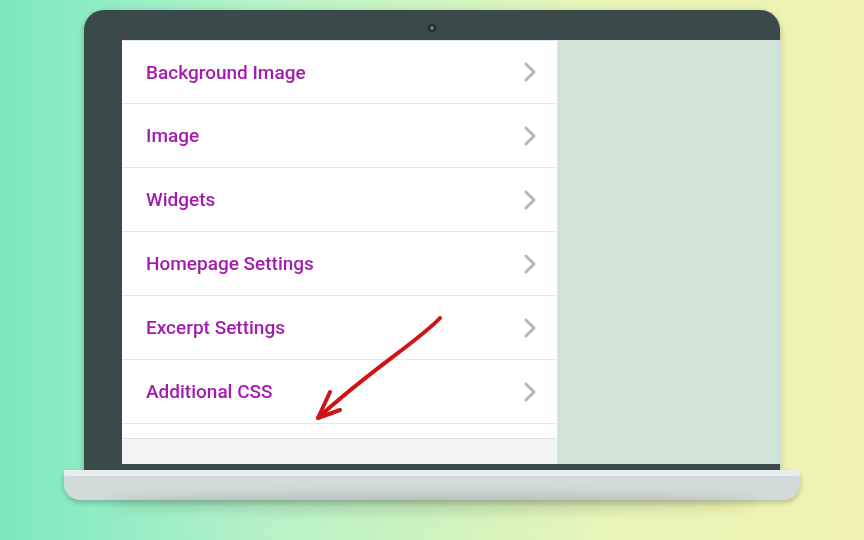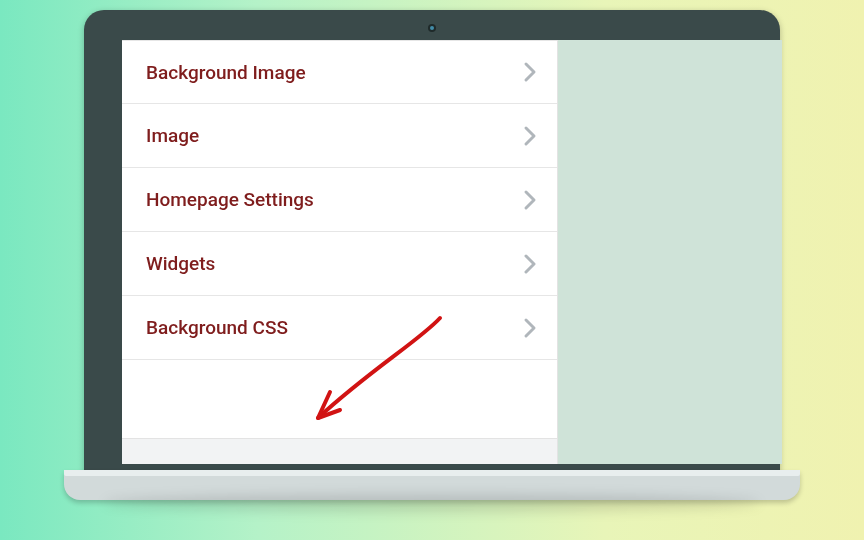--- a/index.html
+++ b/index.html
@@ -115,21 +115,21 @@
     display:flex;
     align-items:center;
     justify-content:space-between;
     height: 64px;
     padding: 0 20px 0 24px;
     border-bottom: 1px solid #e6e6e6;
     cursor: pointer;
   }
   .menu-item:first-child { border-top: 1px solid #e6e6e6; }
   .menu-label {
-    color: #7f1d1d;
+    color: #a21caf;
     font-size: 19px;
     font-weight: 500;
   }
   .chev {
     color: #b0b6bb;
   }
   .chev svg { display:block; }
 
   
   .arrow-annot {
@@ -160,40 +160,48 @@
             <div class="menu-item">
               <span class="menu-label">Image</span>
               <span class="chev">
                 <svg width="14" height="22" viewBox="0 0 14 22">
                     <path d="M3 3 L11 11 L3 19" fill="none" stroke="currentColor" stroke-width="3" stroke-linecap="round" stroke-linejoin="round"></path>
                   </svg>
               </span>
             </div>
 
             <div class="menu-item">
+              <span class="menu-label">Widgets</span>
+              <span class="chev">
+                <svg width="14" height="22" viewBox="0 0 14 22">
+                    <path d="M3 3 L11 11 L3 19" fill="none" stroke="currentColor" stroke-width="3" stroke-linecap="round" stroke-linejoin="round"></path>
+                  </svg>
+              </span>
+            </div>
+
+            <div class="menu-item">
               <span class="menu-label">Homepage Settings</span>
               <span class="chev">
                 <svg width="14" height="22" viewBox="0 0 14 22">
                     <path d="M3 3 L11 11 L3 19" fill="none" stroke="currentColor" stroke-width="3" stroke-linecap="round" stroke-linejoin="round"></path>
                   </svg>
               </span>
             </div>
 
             <div class="menu-item">
-              <span class="menu-label">Widgets</span>
-              <span class="chev">
-                <svg width="14" height="22" viewBox="0 0 14 22">
-                    <path d="M3 3 L11 11 L3 19" fill="none" stroke="currentColor" stroke-width="3" stroke-linecap="round" stroke-linejoin="round"></path>
-                  </svg>
-              </span>
-            </div>
-
-
-            <div class="menu-item">
-              <span class="menu-label">Background CSS</span>
+              <span class="menu-label">Excerpt Settings</span>
+              <span class="chev">
+                <svg width="14" height="22" viewBox="0 0 14 22">
+                    <path d="M3 3 L11 11 L3 19" fill="none" stroke="currentColor" stroke-width="3" stroke-linecap="round" stroke-linejoin="round"></path>
+                  </svg>
+              </span>
+            </div>
+
+            <div class="menu-item">
+              <span class="menu-label">Additional CSS</span>
               <span class="chev">
                 <svg width="14" height="22" viewBox="0 0 14 22">
                     <path d="M3 3 L11 11 L3 19" fill="none" stroke="currentColor" stroke-width="3" stroke-linecap="round" stroke-linejoin="round"></path>
                   </svg>
               </span>
             </div>
 
           </div>
           <div class="footer-strip"></div>
         </div>

